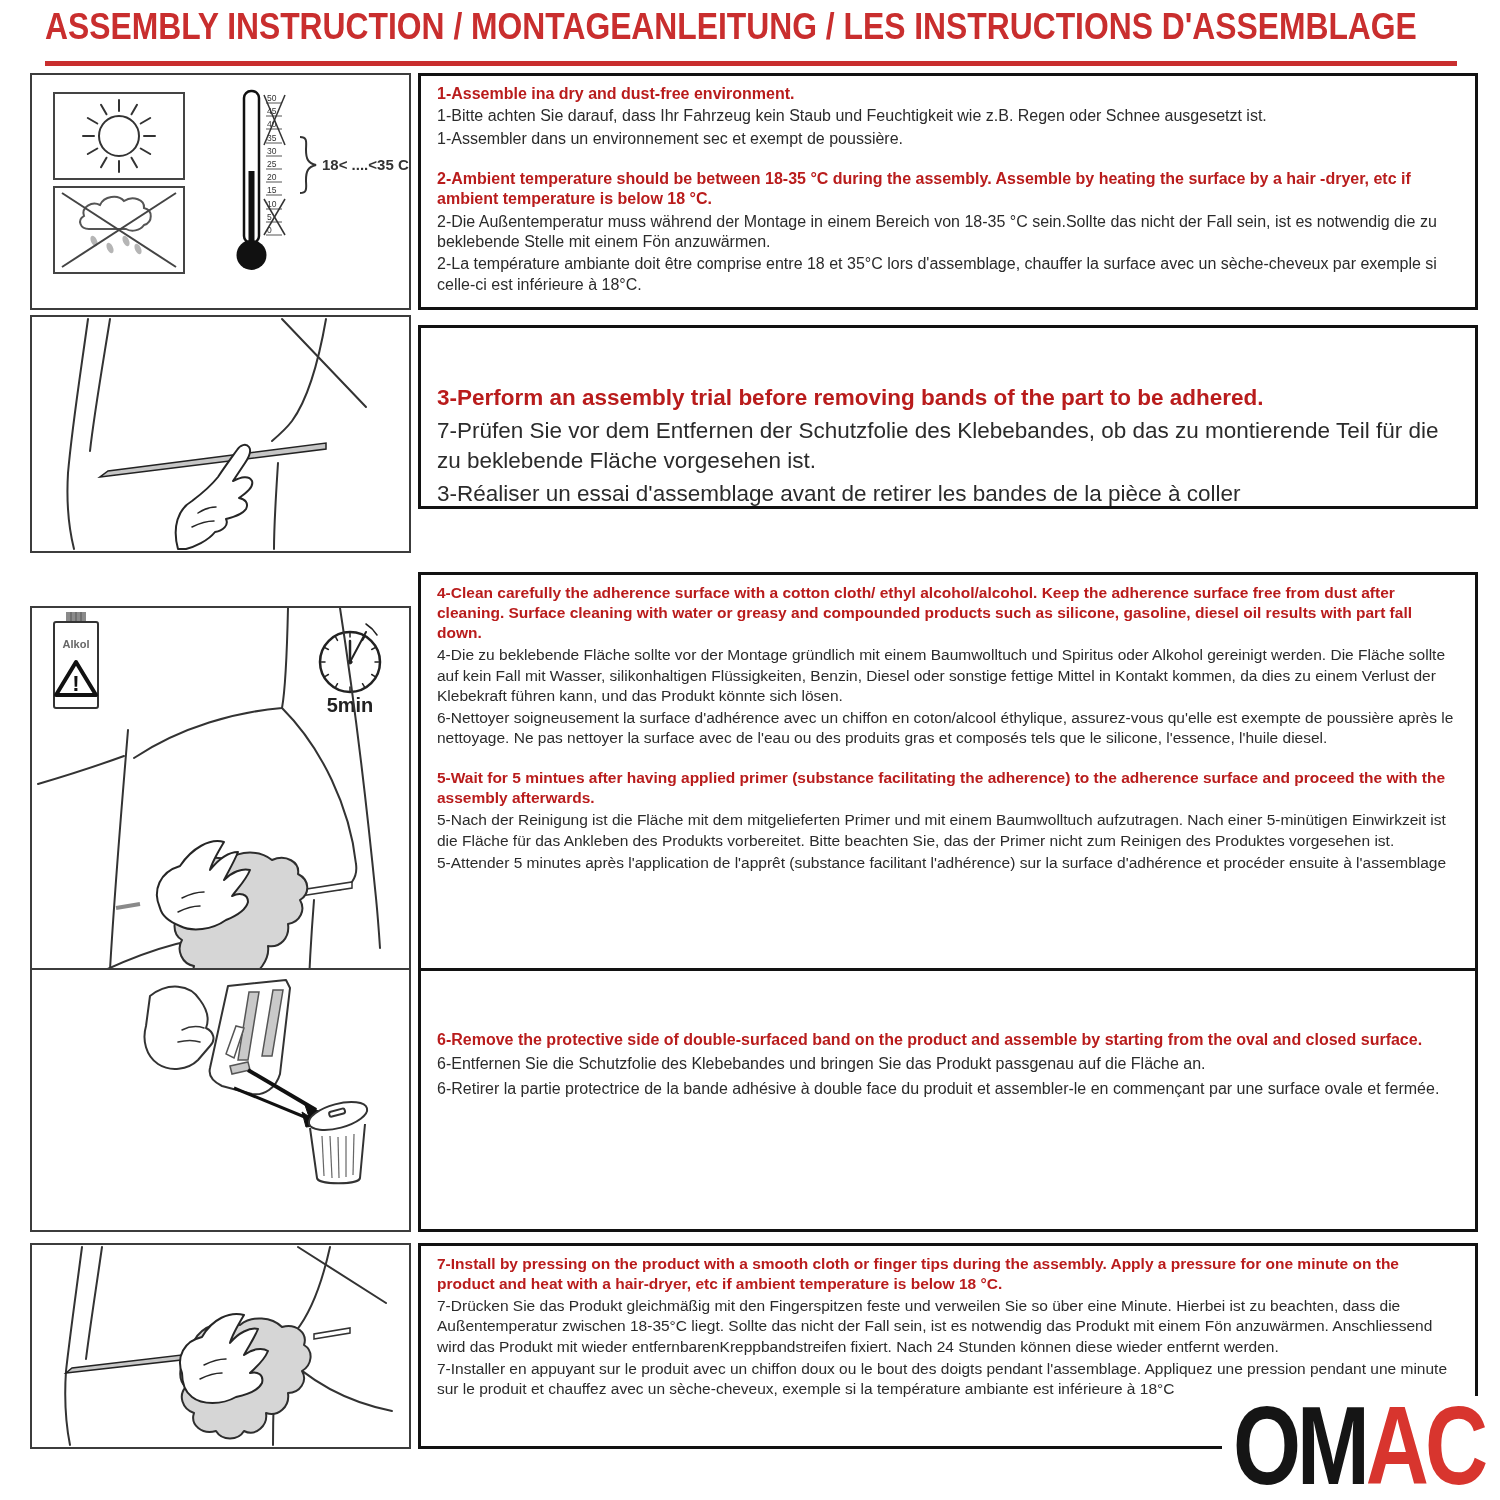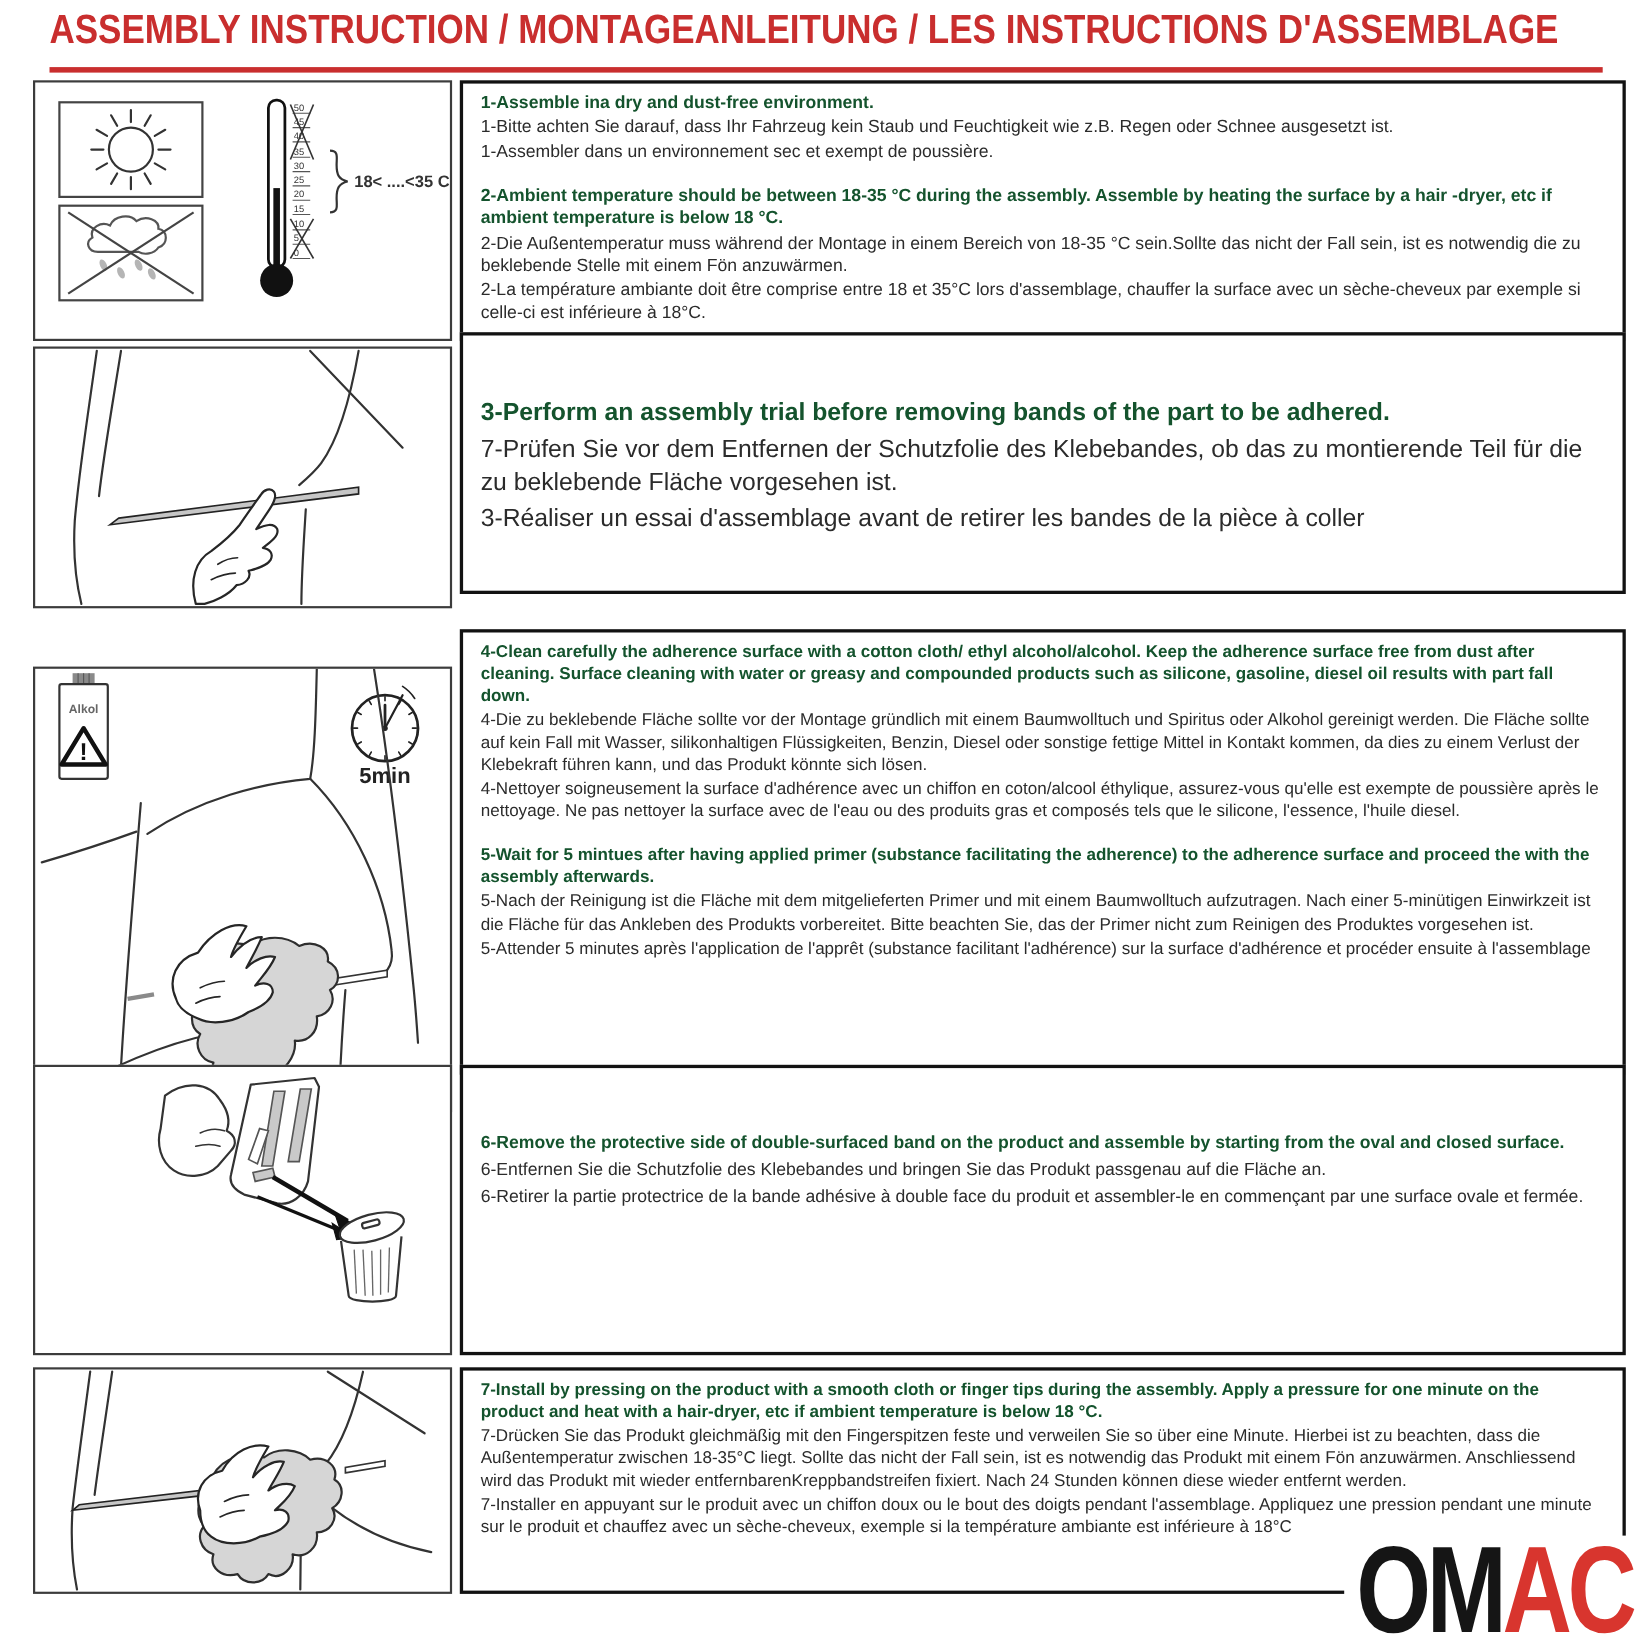--- a/index.html
+++ b/index.html
@@ -7,21 +7,21 @@
         font-family:"Liberation Sans", sans-serif;color:#2b2b2b;}
   .title{position:absolute;left:45px;top:6px;font-size:37px;font-weight:bold;color:#c92e2e;
          white-space:nowrap;transform:scaleX(.86);transform-origin:left top;letter-spacing:0;}
   .rule{position:absolute;left:45px;top:61px;width:1412px;height:5px;background:#c92e2e;}
   .illus{position:absolute;left:30px;width:381px;border:2px solid #3c3c3c;background:#fff;
          box-sizing:border-box;overflow:hidden;}
   .illus svg{display:block;width:100%;height:100%;}
   .tbox{position:absolute;left:418px;width:1060px;border:3px solid #121212;background:#fff;
         box-sizing:border-box;padding:8px 16px;overflow:hidden;}
   .tbox p{margin:0 0 2px 0;}
-  .bold{font-weight:bold;color:#14532d;}
+  .bold{font-weight:bold;color:#b91c1c;}
   .gap{height:18px;}
   .fs-r1{font-size:16px;line-height:1.27;}
   .fs-r2{font-size:22.5px;line-height:1.36;padding-top:55px;}
   .fs-r3{font-size:15.5px;line-height:1.3;}
   .fs-r4{font-size:16px;line-height:1.4;padding-top:58px;}
   .fs-r5{font-size:15.5px;line-height:1.3;}
   .logo{position:absolute;left:1222px;top:1396px;height:100px;z-index:5;background:#fff;
         padding-left:14px;display:flex;align-items:center;font-weight:bold;font-size:112px;
         line-height:1;letter-spacing:-5px;transform:scaleX(.78);transform-origin:left center;}
   .logo .lb{color:#151515;}
@@ -131,21 +131,21 @@
         <path d="M294,2 C286,48 276,82 260,104 C254,112 247,118 240,124"></path>
         <path d="M246,146 C244,178 242,206 242,232"></path>
       </g>
       <path d="M68,160 L294,132 L294,126 L76,154 Z" fill="#c6c6c6" stroke="#222" stroke-width="1.5"></path>
       <g>
         <path d="M146,232 C140,210 146,192 160,184 C168,178 178,170 186,160 C194,148 200,140 205,133 C208,128 214,126 217,130 C220,134 217,140 213,146 C209,152 205,158 201,164 C209,160 217,158 220,164 C222,170 214,176 207,181 C213,182 217,186 214,192 C210,198 201,200 194,202 C197,208 191,214 183,215 C176,224 162,230 154,232 Z" fill="#fff" stroke="#262626" stroke-width="2" stroke-linejoin="round"></path>
         <path d="M166,196 C172,192 178,190 184,190 M160,210 C168,206 176,204 182,204" fill="none" stroke="#262626" stroke-width="1.5" stroke-linecap="round"></path>
       </g>
     </svg>
   </div>
-  <div class="tbox fs-r2" style="top:302px;height:238px;">
+  <div class="tbox fs-r2" style="top:325px;height:184px;">
     <p class="bold">3-Perform an assembly trial before removing bands of the part to be adhered.</p>
     <p>7-Prüfen Sie vor dem Entfernen der Schutzfolie des Klebebandes, ob das zu montierende Teil für die zu beklebende Fläche vorgesehen ist.</p>
     <p>3-Réaliser un essai d'assemblage avant de retirer les bandes de la pièce à coller</p>
   </div>
 
   <div class="illus" style="top:558px;height:405px;margin-top:48px;">
     <svg viewBox="0 0 377 401" preserveAspectRatio="none">
       <g>
         <rect x="34" y="4" width="20" height="11" fill="#8a8a8a"></rect>
         <g stroke="#555" stroke-width="1">
@@ -196,21 +196,21 @@
       <path d="M152,268 C160,252 180,246 196,252 C208,242 228,242 240,252 C254,246 268,254 266,266 C278,272 278,286 268,292 C274,302 268,314 256,316 C258,330 248,340 236,338 C238,352 226,366 214,372 C206,386 190,390 184,378 C170,382 158,372 162,358 C150,356 144,342 150,332 C140,326 140,310 150,303 C142,292 144,276 152,268 Z" fill="#d6d6d6" stroke="#2e2e2e" stroke-width="2" stroke-linejoin="round"></path>
       <g>
         <path d="M128,300 C120,282 128,264 148,258 C160,240 178,230 192,234 C186,244 180,254 178,262 C186,252 196,244 206,244 C202,254 196,264 192,272 C200,264 210,260 218,262 C214,272 206,280 200,288 C208,284 216,286 216,294 C214,302 204,308 194,312 C180,322 160,324 148,318 C138,314 130,308 128,300 Z" fill="#fff" stroke="#262626" stroke-width="2" stroke-linejoin="round"></path>
         <path d="M150,290 C158,286 166,284 172,284 M146,304 C154,300 162,298 168,298" fill="none" stroke="#262626" stroke-width="1.5" stroke-linecap="round"></path>
       </g>
     </svg>
   </div>
   <div class="tbox fs-r3" style="top:572px;height:405px;">
     <p class="bold">4-Clean carefully the adherence surface with a cotton cloth/ ethyl alcohol/alcohol. Keep the adherence surface free from dust after cleaning. Surface cleaning with water or greasy and compounded products such as silicone, gasoline, diesel oil results with part fall down.</p>
     <p>4-Die zu beklebende Fläche sollte vor der Montage gründlich mit einem Baumwolltuch und Spiritus oder Alkohol gereinigt werden. Die Fläche sollte auf kein Fall mit Wasser, silikonhaltigen Flüssigkeiten, Benzin, Diesel oder sonstige fettige Mittel in Kontakt kommen, da dies zu einem Verlust der Klebekraft führen kann, und das Produkt könnte sich lösen.</p>
-    <p>4-Nettoyer soigneusement la surface d'adhérence avec un chiffon en coton/alcool éthylique, assurez-vous qu'elle est exempte de poussière après le nettoyage. Ne pas nettoyer la surface avec de l'eau ou des produits gras et composés tels que le silicone, l'essence, l'huile diesel.</p>
+    <p>6-Nettoyer soigneusement la surface d'adhérence avec un chiffon en coton/alcool éthylique, assurez-vous qu'elle est exempte de poussière après le nettoyage. Ne pas nettoyer la surface avec de l'eau ou des produits gras et composés tels que le silicone, l'essence, l'huile diesel.</p>
     <div class="gap"></div>
     <p class="bold">5-Wait for 5 mintues after having applied primer (substance facilitating the adherence) to the adherence surface and proceed the with the assembly afterwards.</p>
     <p>5-Nach der Reinigung ist die Fläche mit dem mitgelieferten Primer und mit einem Baumwolltuch aufzutragen. Nach einer 5-minütigen Einwirkzeit ist die Fläche für das Ankleben des Produkts vorbereitet. Bitte beachten Sie, das der Primer nicht zum Reinigen des Produktes vorgesehen ist.</p>
     <p>5-Attender 5 minutes après l'application de l'apprêt (substance facilitant l'adhérence) sur la surface d'adhérence et procéder ensuite à l'assemblage</p>
   </div>
 
   <div class="illus" style="top:968px;height:264px;">
     <svg viewBox="0 0 377 260" preserveAspectRatio="none">
       <g>
         <path d="M118,26 C136,12 158,14 168,30 C174,38 178,48 174,58 C182,62 184,70 178,76 L166,90 C156,100 138,102 126,94 C114,86 110,70 114,56 Z" fill="#fff" stroke="#333" stroke-width="2" stroke-linejoin="round"></path>

